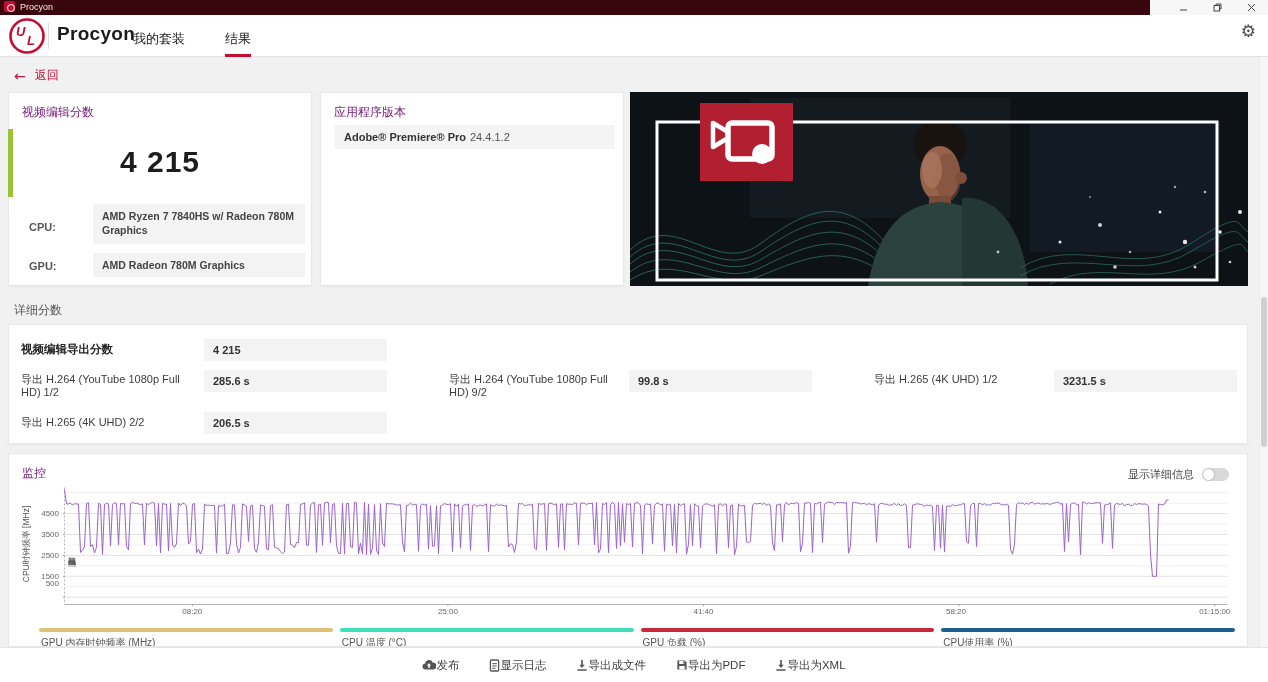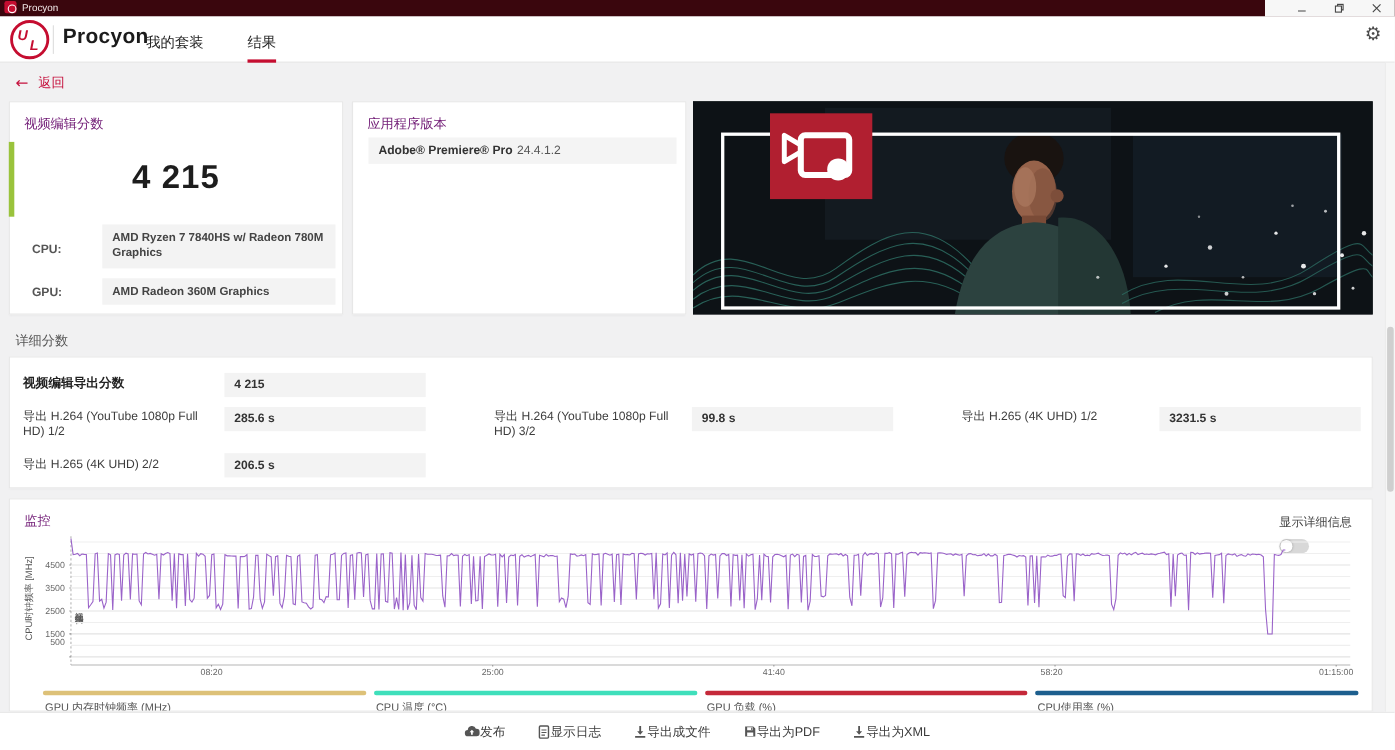--- a/index.html
+++ b/index.html
@@ -56,21 +56,21 @@
 
   .section-h { position:absolute; font-size:12px; color:#555; }
 
   .details-card { left:8px; top:324px; width:1240px; height:120px; }
   .d-label { position:absolute; font-size:11px; color:#3d3d3d; line-height:13px; }
   .d-label.bold { font-weight:bold; font-size:11.5px; color:#222; }
   .d-box { position:absolute; width:183px; height:22px; background:#f3f3f3; font-size:11px; font-weight:bold;
            color:#333; line-height:22px; padding-left:9px; }
 
   .monitor-card { left:8px; top:453px; width:1240px; height:194px; overflow:hidden; }
-  .toggle-wrap { position:absolute; right:18px; top:13px; display:flex; align-items:flex-start; gap:8px;flex-direction:column; }
+  .toggle-wrap { position:absolute; right:18px; top:13px; display:flex; align-items:center; gap:8px; }
   .toggle-label { font-size:11px; color:#444; }
   .switch { width:27px; height:13px; background:#d8d8d8; border-radius:7px; position:relative; cursor:pointer; }
   .switch .knob { position:absolute; left:1px; top:1px; width:11px; height:11px; background:#fff; border-radius:50%;
                   box-shadow:0 0 2px rgba(0,0,0,.35); }
   .ylabel { position:absolute; left:-27px; top:84px; width:90px; text-align:center; font-size:8.5px; color:#555;
             transform:rotate(-90deg); }
   .ytick { position:absolute; width:26px; text-align:right; font-size:8px; color:#666; }
   .phase-label { position:absolute; left:56px; top:96px; font-size:8px; color:#555;
                  writing-mode:vertical-rl; text-orientation:upright; letter-spacing:1px; }
   .xtick { position:absolute; top:153px; width:60px; margin-left:-30px; text-align:center; font-size:8px; color:#666; }
@@ -142,21 +142,21 @@
     <span>返回</span>
   </div>
 
   <div class="card score-card">
     <div class="card-title">视频编辑分数</div>
     <div class="score-accent" style="background: rgb(154, 195, 60);"></div>
     <div class="score-value">4 215</div>
     <div class="spec-label" style="left:20px; top:128px;">CPU:</div>
     <div class="spec-box" style="top:111px; height:40px;">AMD Ryzen 7 7840HS w/ Radeon 780M Graphics</div>
     <div class="spec-label" style="left:20px; top:167px;">GPU:</div>
-    <div class="spec-box" style="top:160px; height:24px;">AMD Radeon 360M Graphics</div>
+    <div class="spec-box" style="top:160px; height:24px;">AMD Radeon 780M Graphics</div>
   </div>
 
   <div class="card version-card">
     <div class="card-title">应用程序版本</div>
     <div class="ver-row">
       <span class="ver-name">Adobe® Premiere® Pro</span>
       <span class="ver-num">24.4.1.2</span>
     </div>
   </div>
 
@@ -218,21 +218,21 @@
   </div>
 
   <div class="section-h" style="left:14px; top:302px;">详细分数</div>
   <div class="card details-card">
     <div class="d-label bold" style="left:12px; top:18px; width:180px;">视频编辑导出分数</div>
     <div class="d-box" style="left:195px; top:14px;">4 215</div>
 
     <div class="d-label" style="left:12px; top:48px; width:180px;">导出 H.264 (YouTube 1080p Full HD) 1/2</div>
     <div class="d-box" style="left:195px; top:45px;">285.6 s</div>
 
-    <div class="d-label" style="left:440px; top:48px; width:180px;">导出 H.264 (YouTube 1080p Full HD) 3/2</div>
+    <div class="d-label" style="left:440px; top:48px; width:180px;">导出 H.264 (YouTube 1080p Full HD) 9/2</div>
     <div class="d-box" style="left:620px; top:45px;">99.8 s</div>
 
     <div class="d-label" style="left:865px; top:48px; width:180px;">导出 H.265 (4K UHD) 1/2</div>
     <div class="d-box" style="left:1045px; top:45px;">3231.5 s</div>
 
     <div class="d-label" style="left:12px; top:91px; width:180px;">导出 H.265 (4K UHD) 2/2</div>
     <div class="d-box" style="left:195px; top:87px;">206.5 s</div>
   </div>
 
   <div class="card monitor-card">

